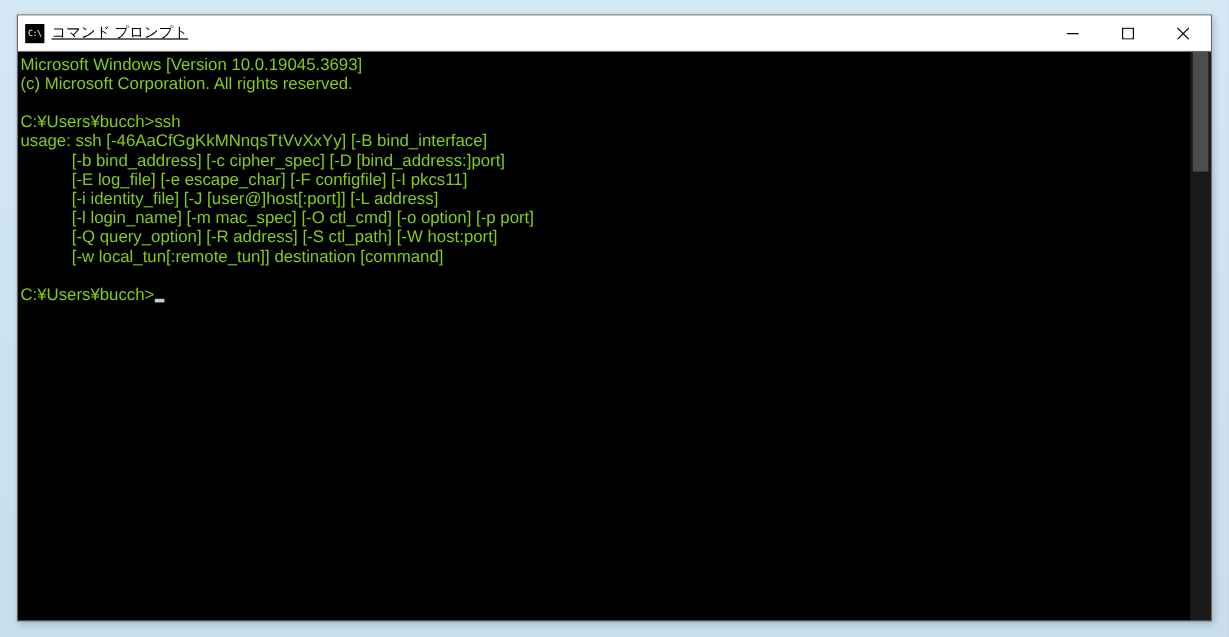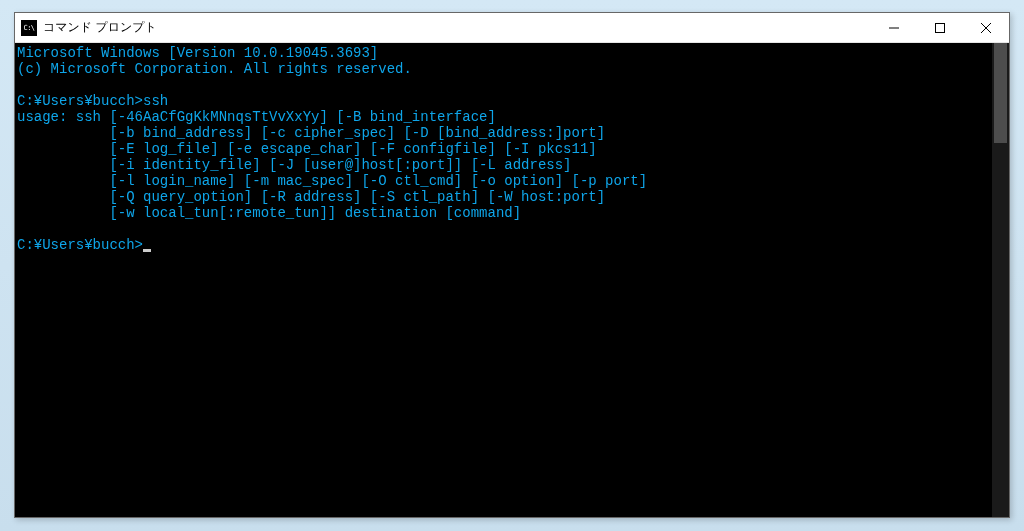--- a/index.html
+++ b/index.html
@@ -42,20 +42,21 @@
       justify-content: center;
       font-size: 7px;
       color: #fff;
       font-family: monospace;
       letter-spacing: -0.5px;
     }
     .titlebar-title {
       font-size: 12px;
       color: #000;
       flex: 1;
+      text-decoration: underline;
     }
     .titlebar-controls {
       display: flex;
       height: 100%;
     }
     .titlebar-btn {
       width: 46px;
       height: 100%;
       display: flex;
       align-items: center;
@@ -66,22 +67,22 @@
     }
     .terminal-wrapper {
       flex: 1;
       display: flex;
       background: #000;
       overflow: hidden;
     }
     .terminal {
       flex: 1;
       background: #000000;
-      color: #0ea5e9;
-      font-family: Liberation Mono, monospace;
+      color: #84cc16;
+      font-family: Liberation Sans, sans-serif;
       font-size: 14px;
       line-height: 16px;
       padding: 2px 0 0 2px;
       white-space: pre;
       overflow: hidden;
     }
     .scrollbar {
       width: 17px;
       background: #1a1a1a;
       position: relative;

